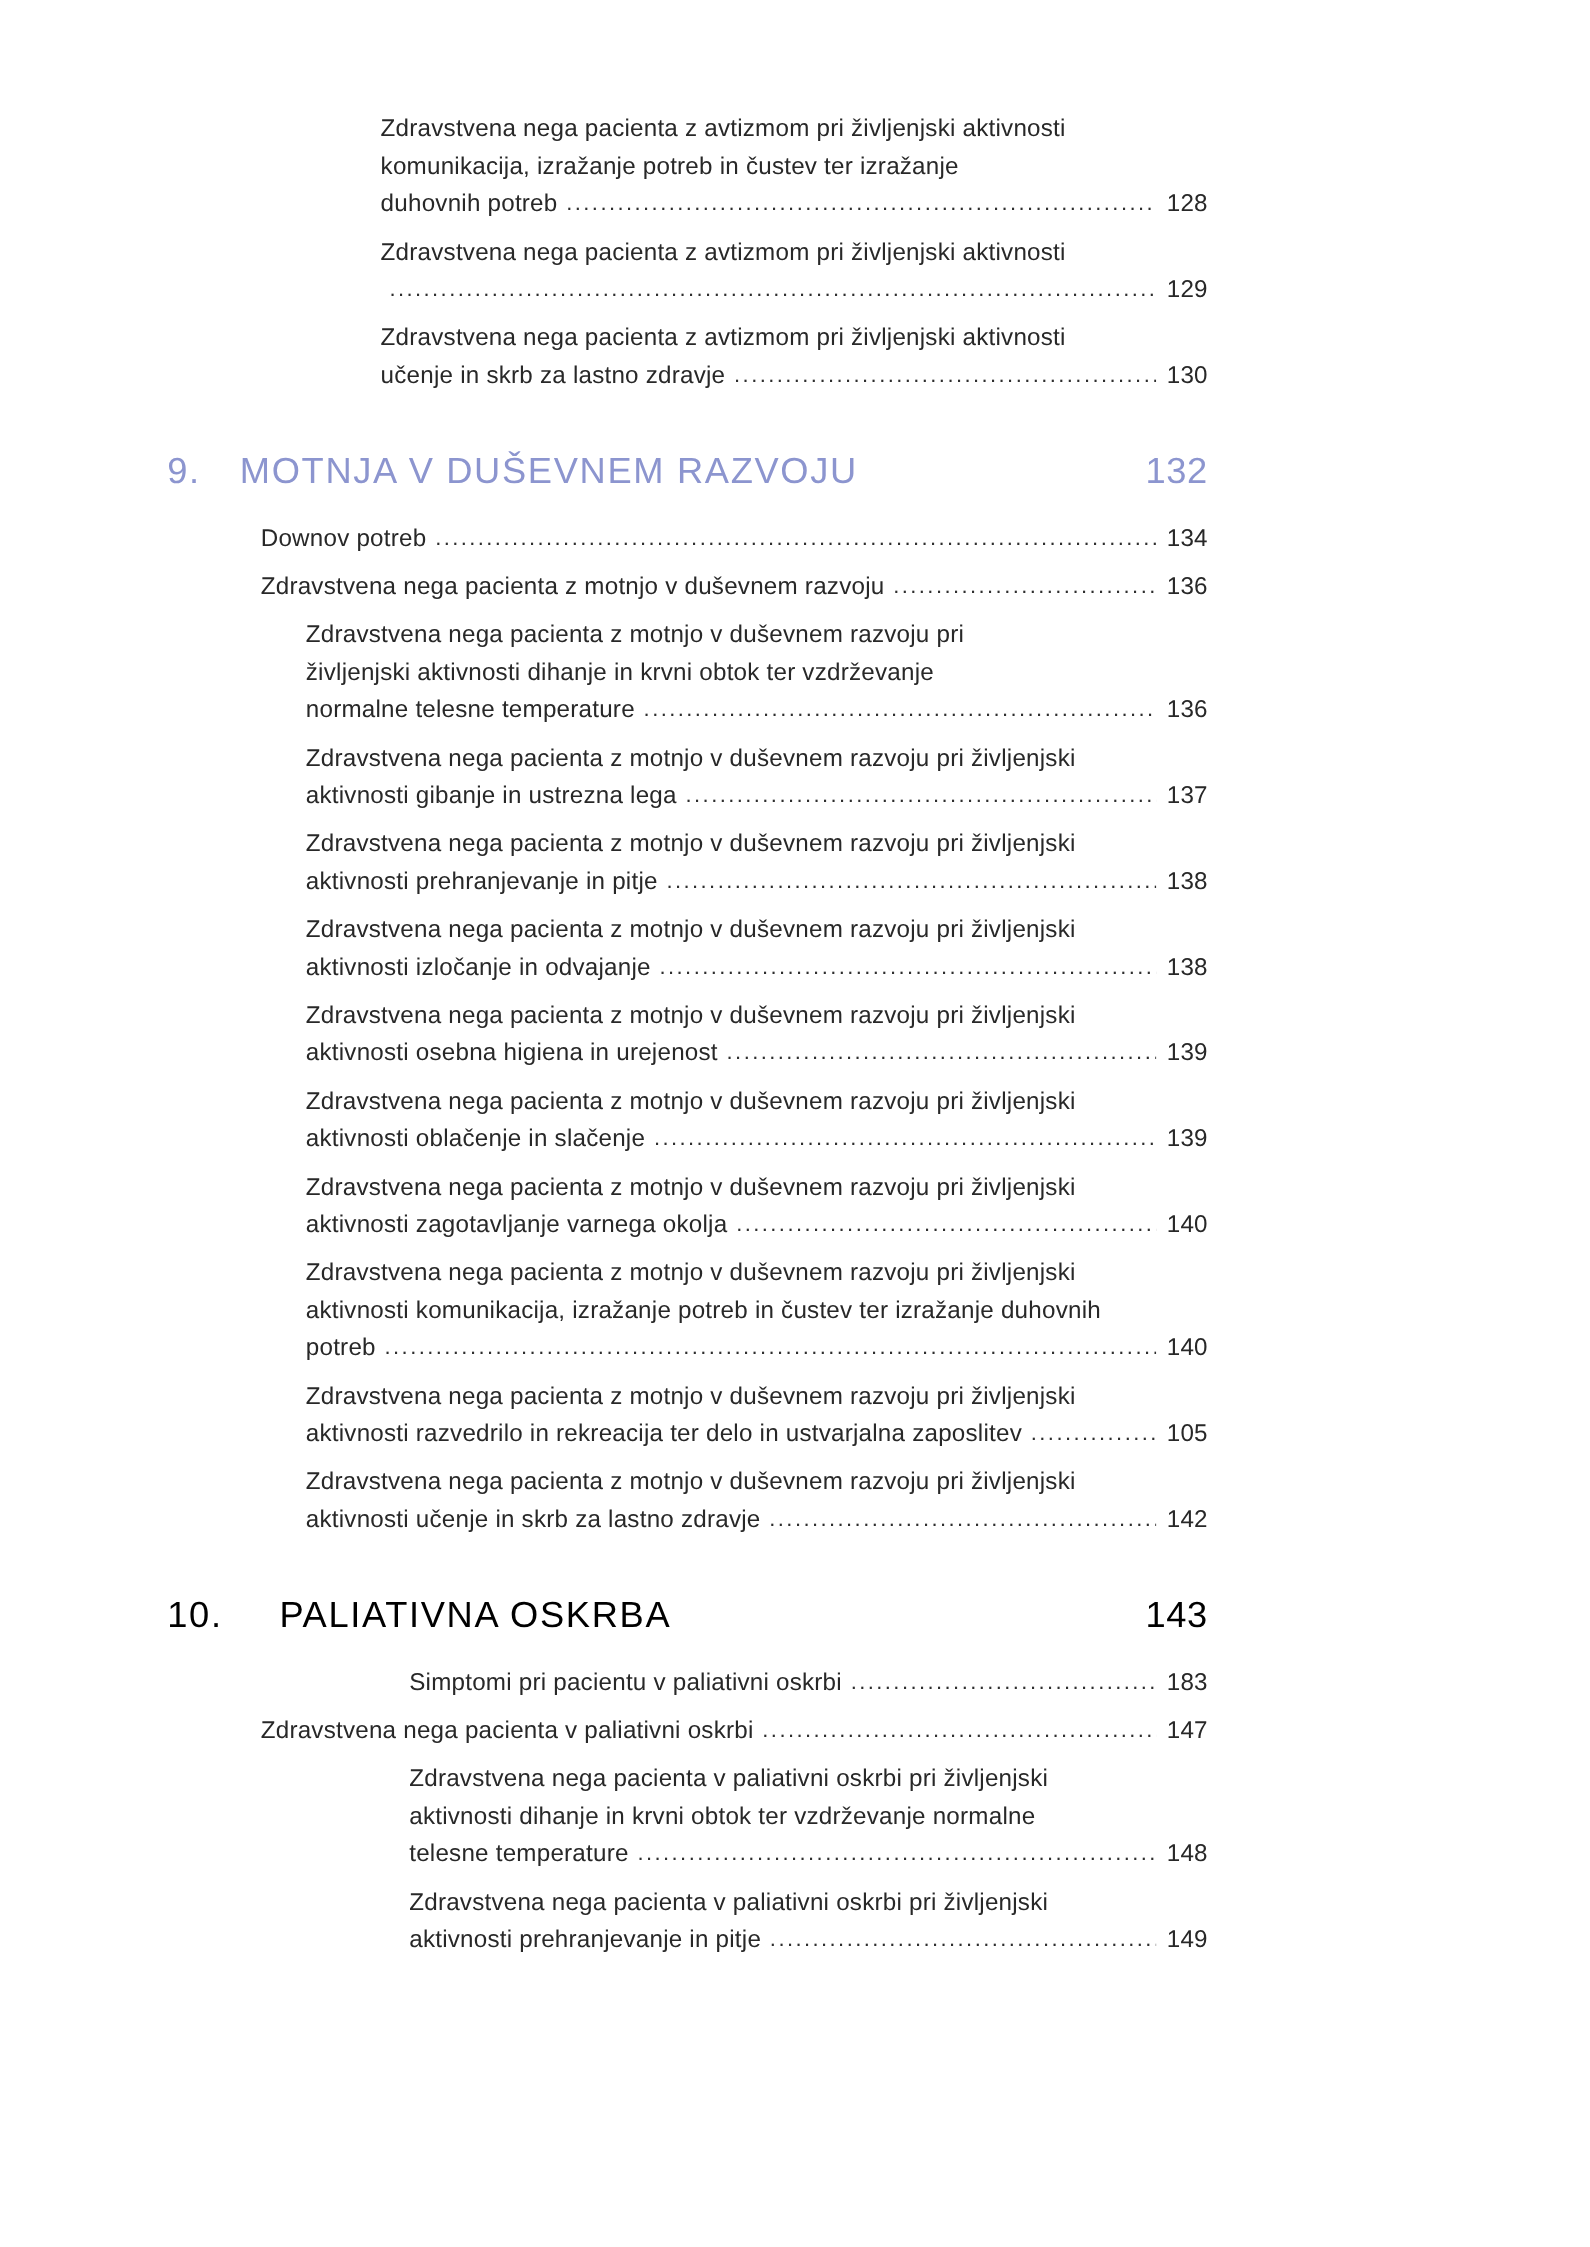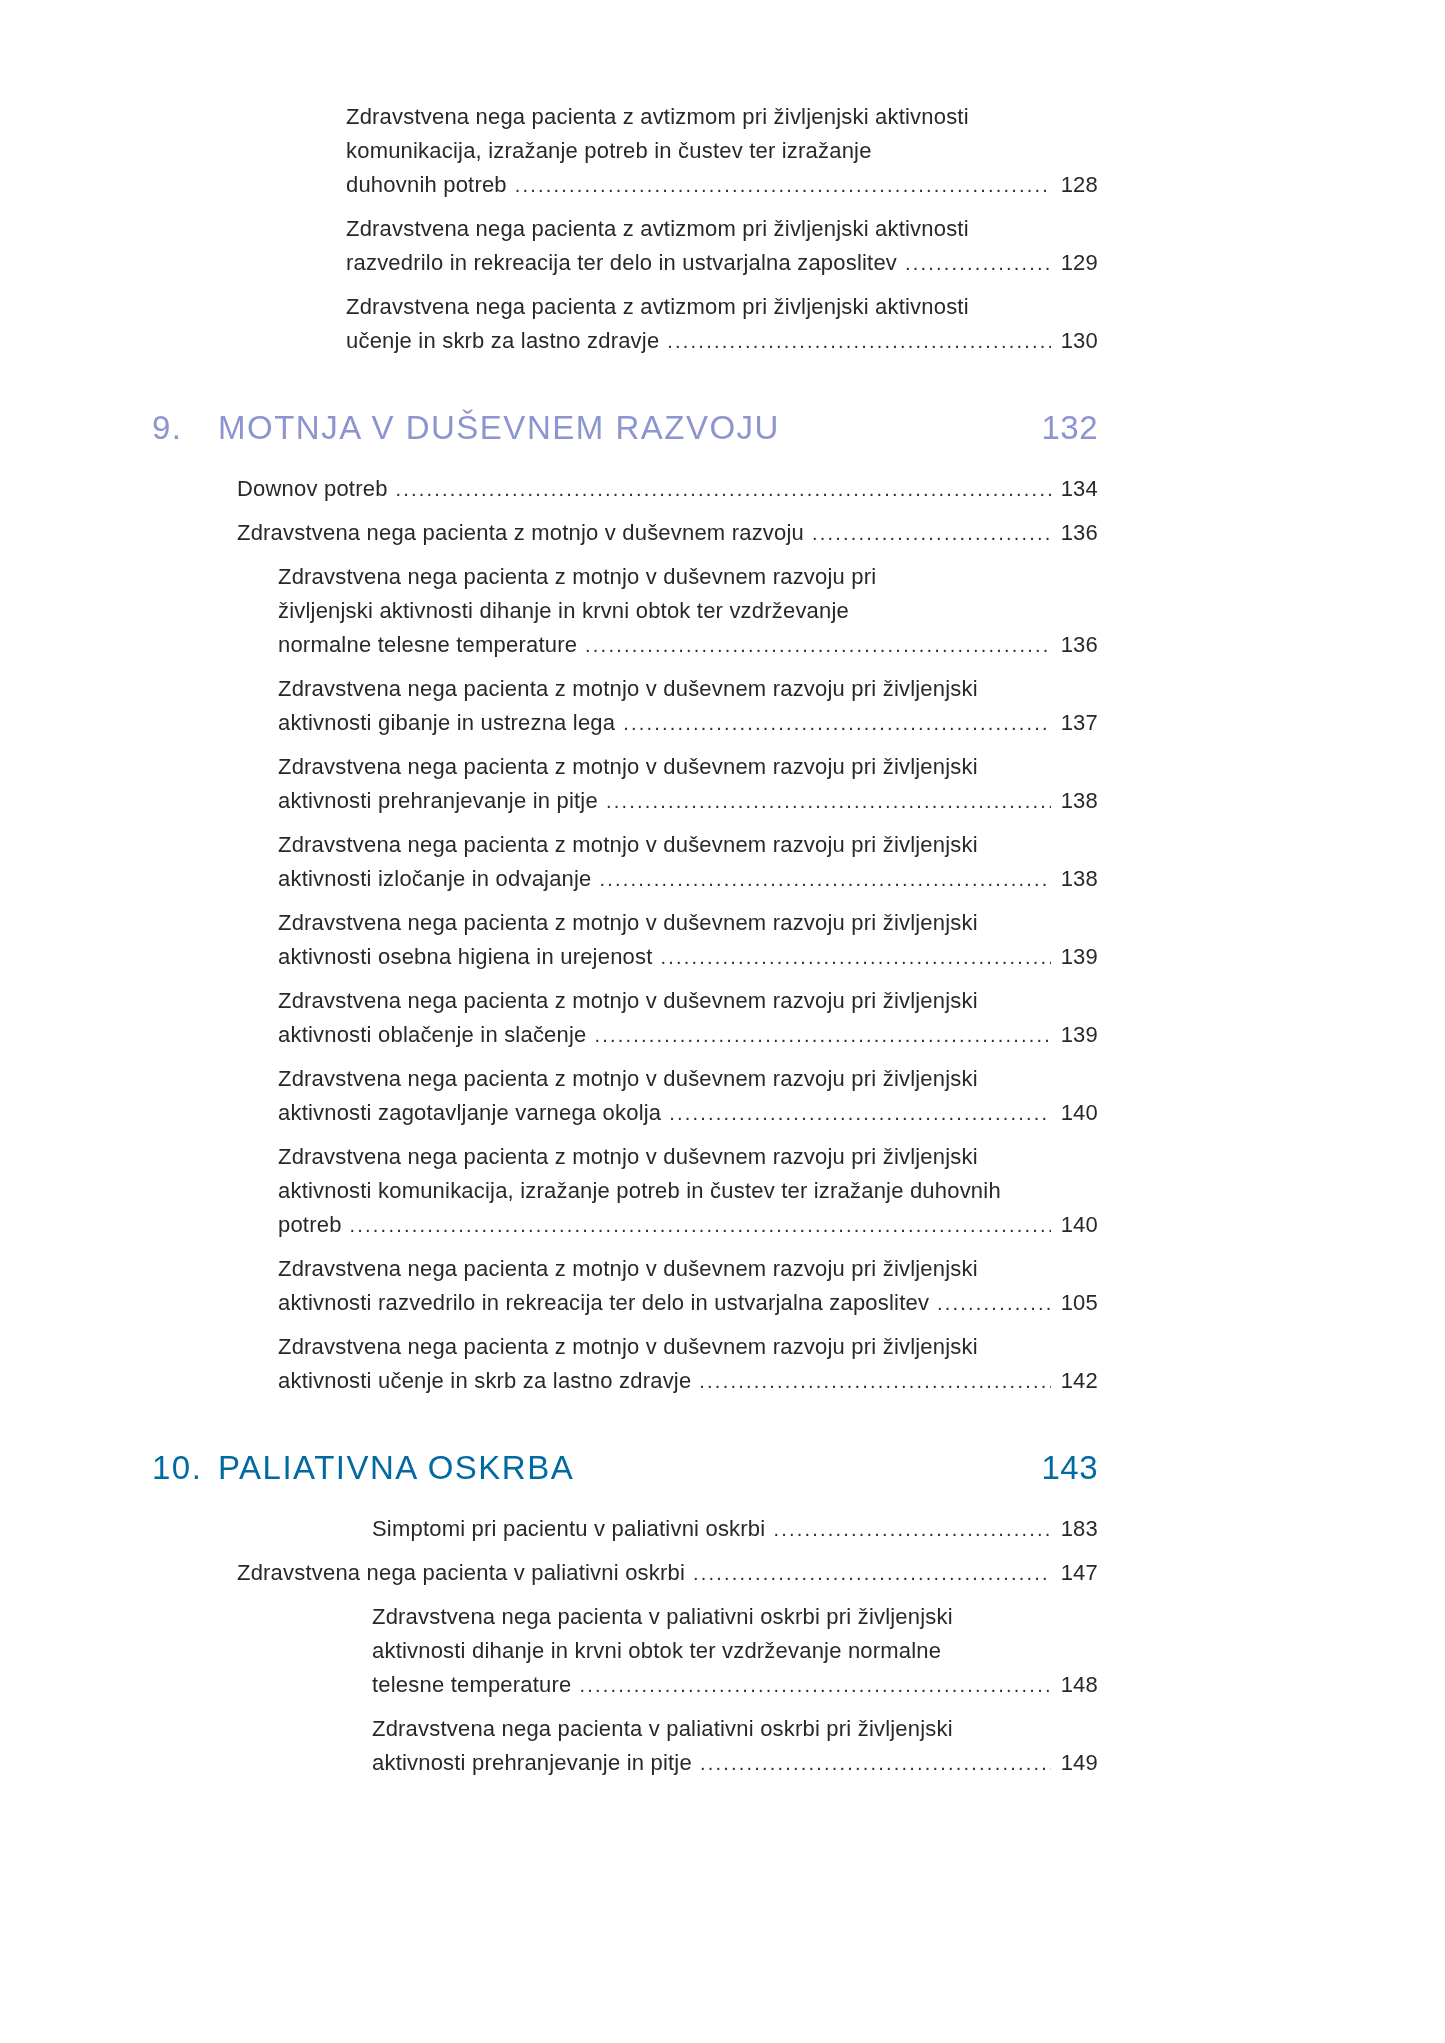--- a/index.html
+++ b/index.html
@@ -76,21 +76,20 @@
         <div class="line">komunikacija, izražanje potreb in čustev ter izražanje</div>
         <div class="line last">
           <span class="txt">duhovnih potreb</span>
           <span class="dots"></span>
           <span class="pg">128</span>
         </div>
       </div>
       <div class="entry l3a">
         <div class="line">Zdravstvena nega pacienta z avtizmom pri življenjski aktivnosti</div>
         <div class="line last">
-          <span class="txt">razvedrilo in rekreacija ter delo in ustvarjalna zaposlitev</span>
           <span class="dots"></span>
           <span class="pg">129</span>
         </div>
       </div>
       <div class="entry l3a">
         <div class="line">Zdravstvena nega pacienta z avtizmom pri življenjski aktivnosti</div>
         <div class="line last">
           <span class="txt">učenje in skrb za lastno zdravje</span>
           <span class="dots"></span>
           <span class="pg">130</span>
@@ -190,21 +189,21 @@
         </div>
       </div>
       <div class="entry l2">
         <div class="line">Zdravstvena nega pacienta z motnjo v duševnem razvoju pri življenjski</div>
         <div class="line last">
           <span class="txt">aktivnosti učenje in skrb za lastno zdravje</span>
           <span class="dots"></span>
           <span class="pg">142</span>
         </div>
       </div>
-      <div class="section-heading" style="color: #0369a1;">
+      <div class="section-heading" style="color: #000000; gap: 36px;">
         <span class="sec-num">10.</span>
         <span class="sec-title">PALIATIVNA OSKRBA</span>
         <span class="sec-page">143</span>
       </div>
       <div class="entry l3b">
         <div class="line last">
           <span class="txt">Simptomi pri pacientu v paliativni oskrbi</span>
           <span class="dots"></span>
           <span class="pg">183</span>
         </div>

